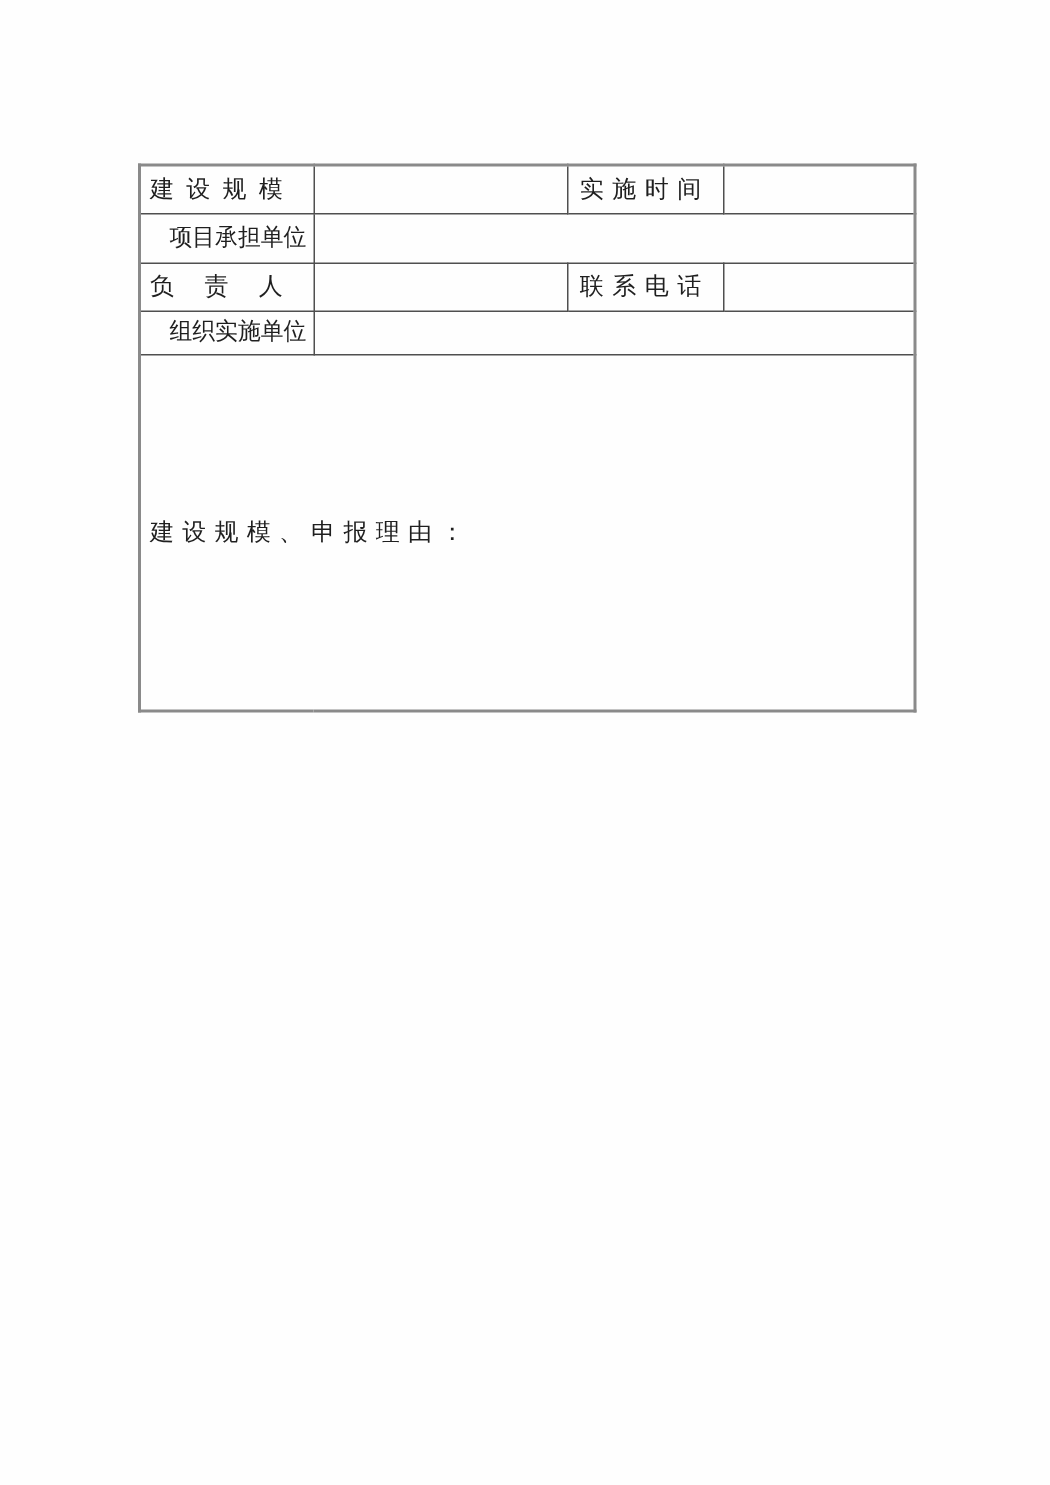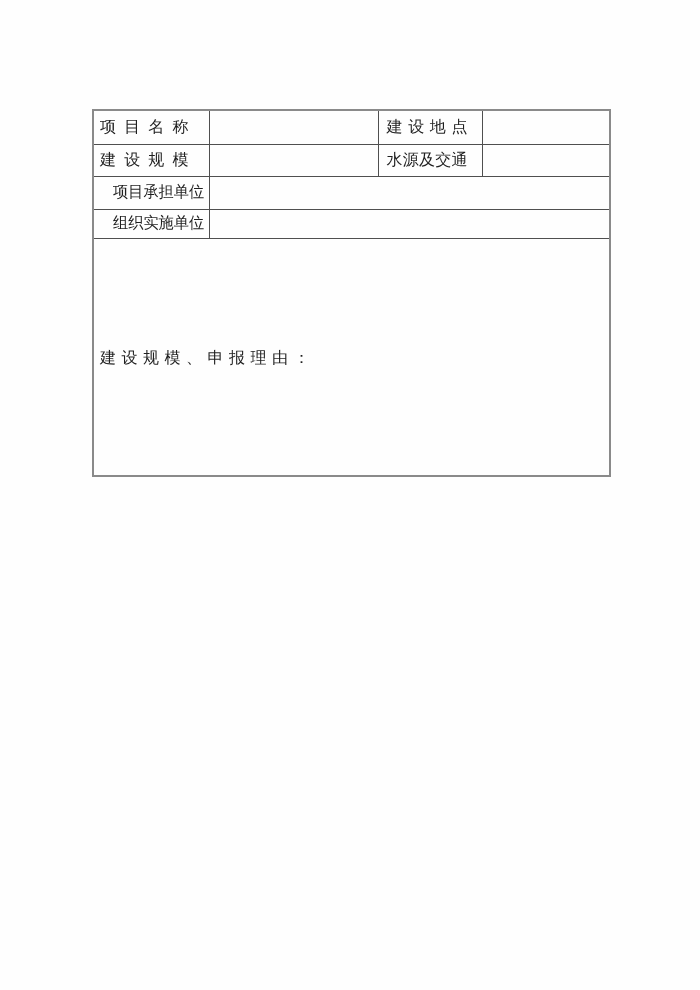--- a/index.html
+++ b/index.html
@@ -84,35 +84,35 @@
 
 <div class="page">
   <table class="form-table">
     <colgroup>
       <col style="width:116px">
       <col style="width:169px">
       <col style="width:104px">
       <col style="width:128px">
     </colgroup>
     <tbody>
-      <tr class="r1">
-        <td class="label-a">项目名称</td>
-        <td class="value-cell"></td>
-        <td class="label-c">建设地点</td>
-        <td class="value-cell"></td>
-      </tr>
       <tr class="r2">
         <td class="label-a">建设规模</td>
         <td class="value-cell"></td>
-        <td class="label-c">水源及交通</td>
+        <td class="label-c">实施时间</td>
         <td class="value-cell"></td>
       </tr>
       <tr class="r3">
         <td class="label-condensed"><span>项目承担单位</span></td>
         <td class="value-cell" colspan="3"></td>
+      </tr>
+      <tr class="r4">
+        <td class="label-a">负责人</td>
+        <td class="value-cell"></td>
+        <td class="label-c">联系电话</td>
+        <td class="value-cell"></td>
       </tr>
       <tr class="r5">
         <td class="label-condensed"><span>组织实施单位</span></td>
         <td class="value-cell" colspan="3"></td>
       </tr>
       <tr class="r7">
         <td class="section-cell" colspan="4">建设规模、申报理由：</td>
       </tr>
     </tbody>
   </table>

